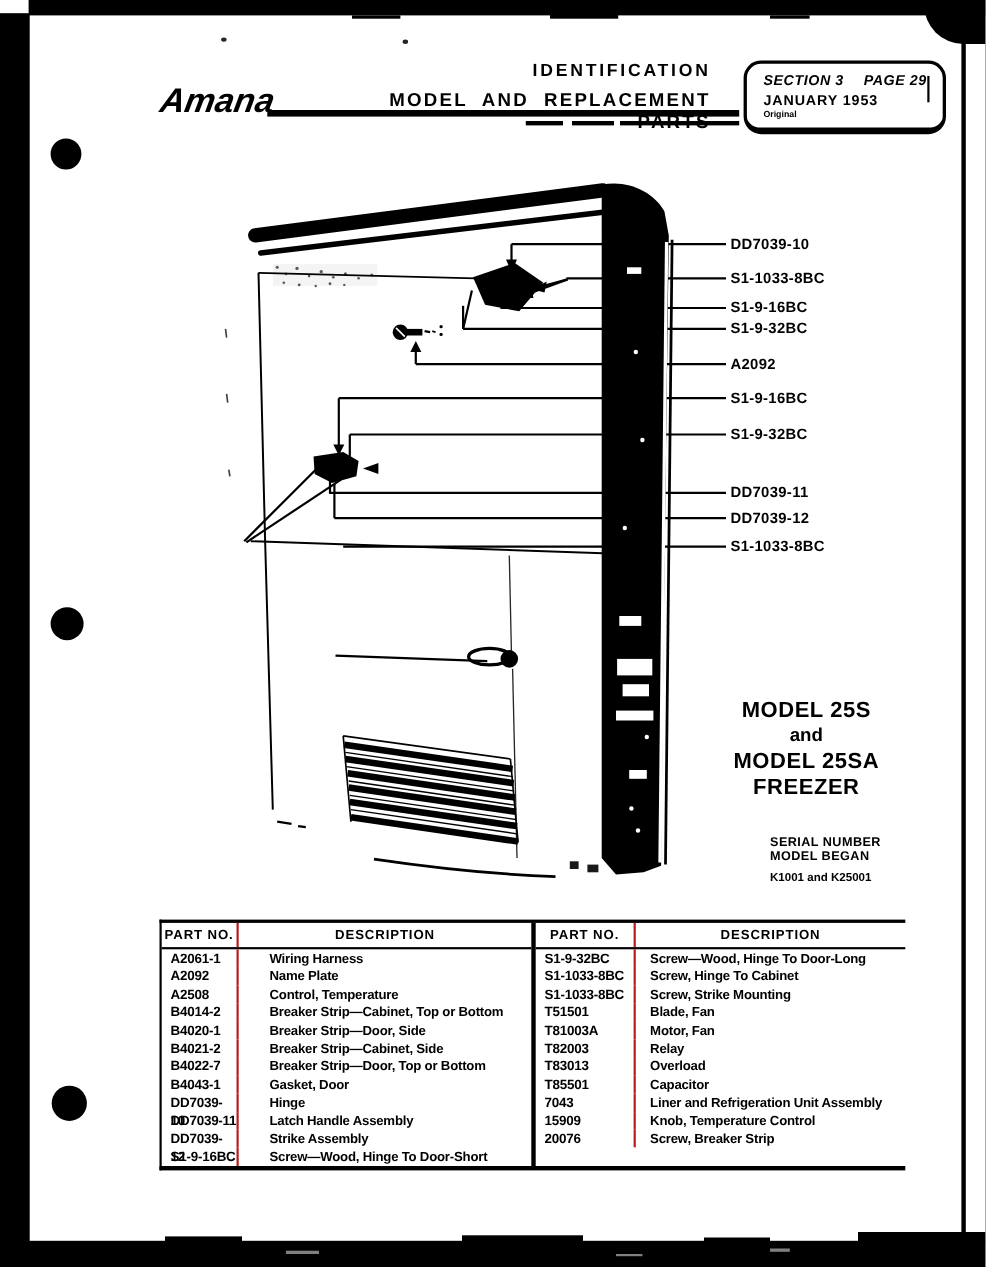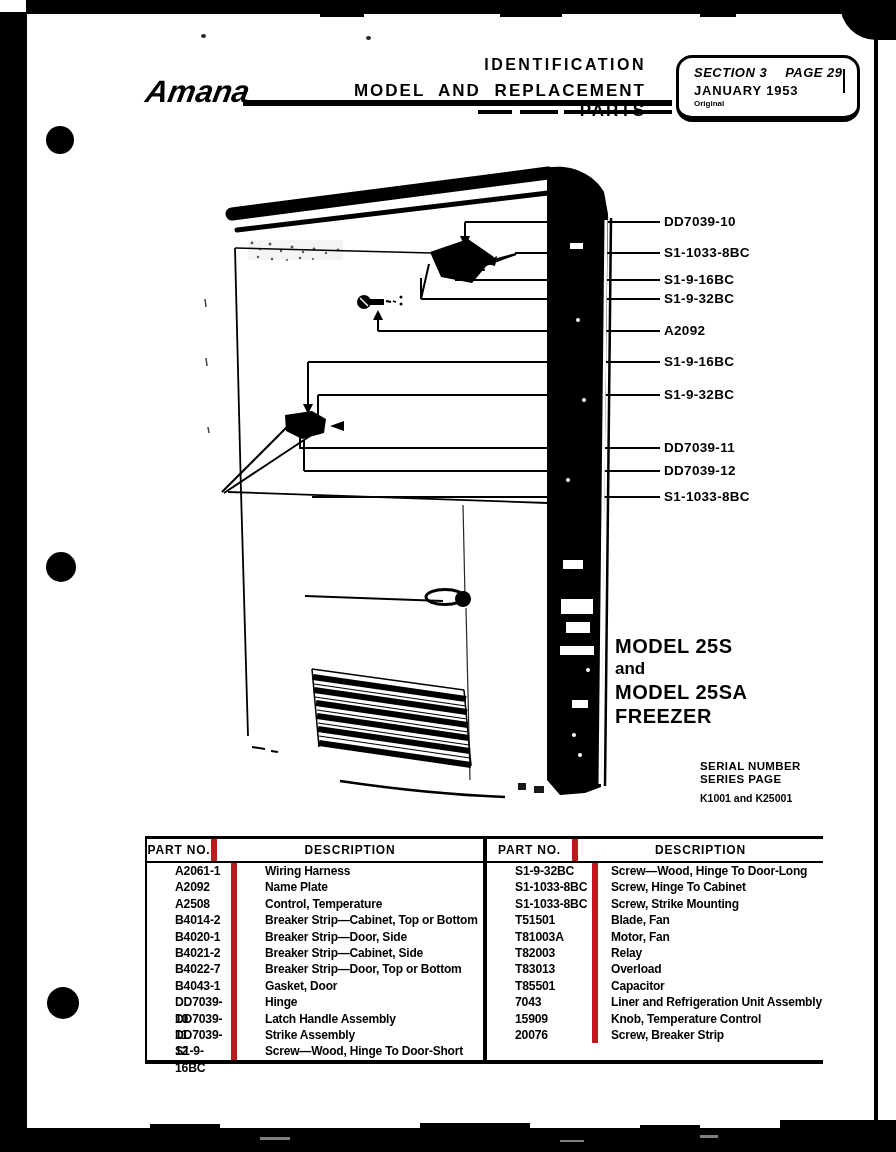--- a/index.html
+++ b/index.html
@@ -40,35 +40,35 @@
   .sb-line1{font-size:13px;font-weight:900;letter-spacing:.5px;font-style:italic;}
   .sb-gap{display:inline-block;width:18px;}
   .sb-line2{font-size:13px;font-weight:900;letter-spacing:.8px;margin-top:3px;}
   .sb-line3{font-size:8px;font-weight:700;margin-top:1px;}
   .sb-tick{position:absolute;left:164px;top:11px;width:2px;height:24px;background:#000;}
   
   .art{position:absolute;left:0;top:0;z-index:2;}
   .callout{position:absolute;left:664px;font-size:13.5px;font-weight:900;letter-spacing:.3px;
            white-space:nowrap;z-index:3;}
   
-  .model-block{position:absolute;left:615px;top:634px;width:182px;z-index:3;}
+  .model-block{position:absolute;left:642px;top:634px;width:182px;text-align:center;z-index:3;}
   .mb-big{font-size:20px;font-weight:900;letter-spacing:.5px;line-height:24px;}
   .mb-and{font-size:17px;font-weight:900;line-height:22px;}
   .serial-block{position:absolute;left:700px;top:760px;text-align:left;z-index:3;}
   .ser-line{font-size:11.5px;font-weight:900;letter-spacing:.4px;line-height:13px;}
   .ser-num{font-size:10.5px;font-weight:900;margin-top:6px;}
   
   .parts-table{position:absolute;left:145px;top:836px;width:678px;z-index:3;display:flex;
     border-top:3px solid #000;border-bottom:4px solid #000;border-left:2.5px solid #000;box-sizing:border-box;}
   .half{width:50%;display:flex;flex-direction:column;}
   .half-right{border-left:4px solid #000;}
   .thead{display:flex;height:22px;border-bottom:2.5px solid #000;}
   .th{font-size:12px;font-weight:900;letter-spacing:.8px;display:flex;align-items:center;justify-content:center;}
-  .trow{display:flex;height:16.4px;padding-left:20px;}
-  .tpart,.th-part{width:70px;border-right:6px solid #b91c1c;box-sizing:border-box;flex-shrink:0;}
+  .trow{display:flex;height:16.4px;}
+  .tpart,.th-part{width:70px;border-right:2px solid #b91c1c;box-sizing:border-box;flex-shrink:0;}
   .half-right .tpart,.half-right .th-part{width:91px;}
   .tdesc,.th-desc{flex:1;}
   .tpart{font-size:12.2px;font-weight:700;padding-left:8px;line-height:16.4px;letter-spacing:-.2px;}
   .tdesc{font-size:12px;font-weight:700;line-height:16.4px;letter-spacing:-.2px;padding-left:28px;white-space:nowrap;}
   .half-right .tdesc{padding-left:13px;}
 </style>
 </head>
 <body>
 
 <div class="page">
@@ -248,21 +248,21 @@
     </div>
 
   <div class="model-block">
     <div class="mb-big">MODEL 25S</div>
     <div class="mb-and">and</div>
     <div class="mb-big">MODEL 25SA</div>
     <div class="mb-big">FREEZER</div>
   </div>
   <div class="serial-block">
     <div class="ser-line">SERIAL NUMBER</div>
-    <div class="ser-line">SERIES PAGE</div>
+    <div class="ser-line">MODEL BEGAN</div>
     <div class="ser-num">K1001 and K25001</div>
   </div>
 
   <div class="parts-table">
     <div class="half half-left">
       <div class="thead">
         <div class="th th-part">PART NO.</div>
         <div class="th th-desc">DESCRIPTION</div>
       </div>
       <div>

